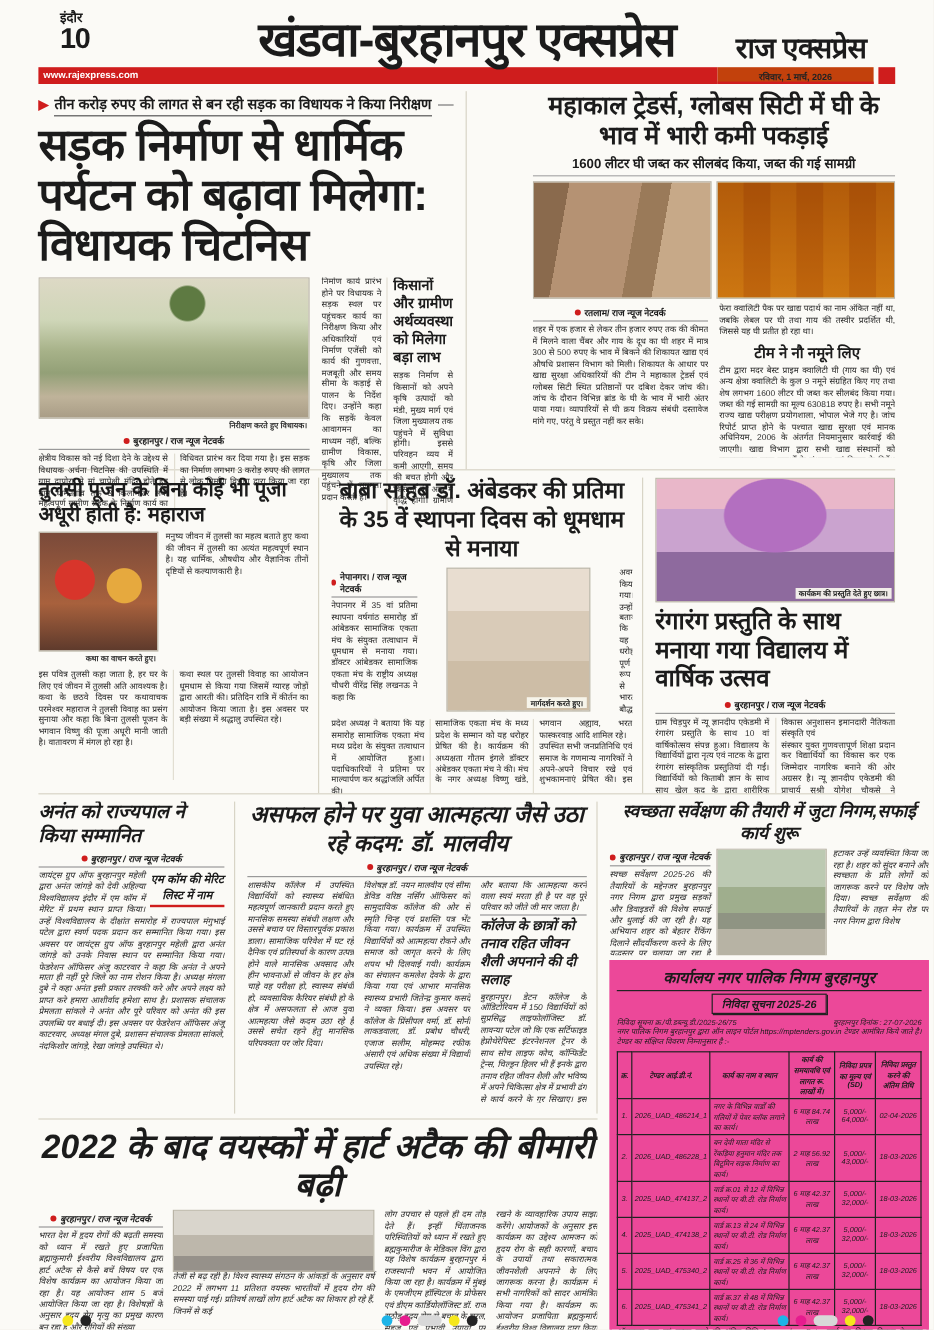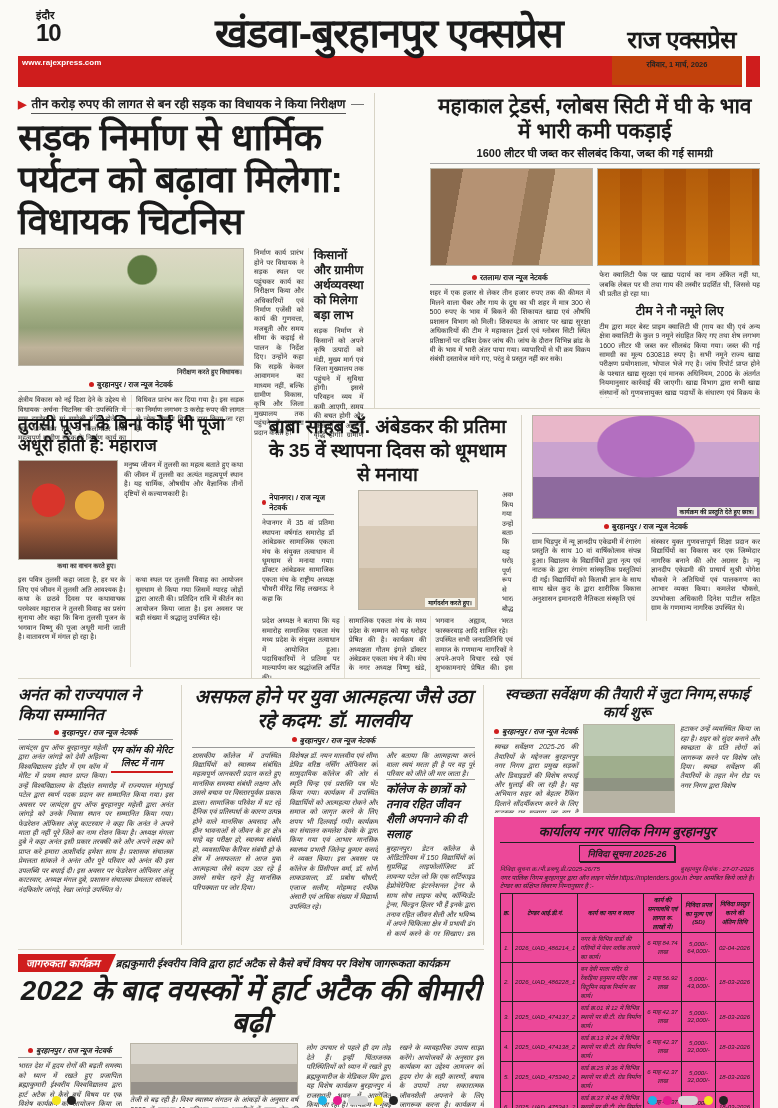--- a/index.html
+++ b/index.html
@@ -1,27 +1,27 @@
 <!DOCTYPE html>
 <html><head>
 <meta charset="utf-8">
 <style>
   * { margin:0; padding:0; box-sizing:border-box; }
   body { background:#e9e7e0; font-family:"Liberation Sans", sans-serif; color:#1b1b1b; }
-  .page { position:relative; width:778px; height:1108px; background:#fbfaf6; margin:0 auto; overflow:hidden; padding:0 18px; }
+  .page { position:relative; width:778px; height:1108px; background:#fbfaf6; margin:0 auto; overflow:hidden; padding:0 32px; }
 
   
   .masthead-row { position:relative; height:54px; padding-top:6px; }
   .edition { position:absolute; left:18px; top:10px; line-height:1; }
   .ed-city { font-size:11px; font-weight:bold; }
   .ed-page { font-size:24px; font-weight:bold; letter-spacing:-1px; }
   .masthead { position:absolute; left:0; right:0; text-align:center; top:4px; font-size:40px; font-weight:800; letter-spacing:-1px; }
   .brand-box { position:absolute; right:24px; top:22px; text-align:right; }
   .brand { font-size:24px; font-weight:800; letter-spacing:-0.5px; }
-  .topbar { display:flex; align-items:stretch; height:31px; margin-top:2px; }
+  .topbar { display:flex; align-items:stretch; height:14px; margin-top:2px; }
   .topbar .bar { background:#cf1d1d; color:#fff; flex:1 1 auto; font-size:8px; font-weight:bold; padding:2px 4px; }
   .topbar .datecell { width:130px; background:#c2410c; color:#222; font-size:7.5px; font-weight:bold; text-align:center; padding-top:3px; border-bottom:2px solid #cf1d1d; }
   .topbar .sq { width:14px; background:#cf1d1d; margin-left:4px; }
 
   
   .tiny { font-size:7px; line-height:1.35; text-align:justify; color:#2a2a2a; }
   .byline { display:flex; align-items:center; justify-content:center; gap:3px; font-size:7.5px; font-weight:bold; padding:2px 0; border-bottom:1px solid #999; margin-bottom:3px; }
   .dot { width:5px; height:5px; border-radius:50%; background:#cf1d1d; display:inline-block; }
   .caption { font-size:6.5px; font-weight:bold; text-align:right; color:#333; padding:1px 2px; }
   .photo { position:relative; width:100%; border:1px solid #b9b4a6; overflow:hidden; }
@@ -248,20 +248,21 @@
         <p class="tiny">प्रदेश अध्यक्ष ने बताया कि यह समारोह सामाजिक एकता मंच मध्य प्रदेश के संयुक्त तत्वाधान में आयोजित हुआ। पदाधिकारियों ने प्रतिमा पर माल्यार्पण कर श्रद्धांजलि अर्पित की।</p>
         <p class="tiny">सामाजिक एकता मंच के मध्य प्रदेश के सम्मान को यह धरोहर प्रेषित की है। कार्यक्रम की अध्यक्षता गौतम इंगले डॉक्टर अंबेडकर एकता मंच ने की। मंच के नगर अध्यक्ष विष्णु खंडे, भगवान अह्याव, भरत फास्करवाड़ आदि शामिल रहे।</p>
         <p class="tiny">उपस्थित सभी जनप्रतिनिधि एवं समाज के गणमान्य नागरिकों ने अपने-अपने विचार रखे एवं शुभकामनाएं प्रेषित की। इस दौरान दी बुद्धिस्ट सोसायटी के सदस्य भी उपस्थित रहे।</p>
       </div>
     </article>
 
     <article class="school-art">
       <div class="photo school-photo">
         <span class="cap-strip">कार्यक्रम की प्रस्तुति देते हुए छात्र।</span>
       </div>
+      <h2 class="headline-sm3">रंगारंग प्रस्तुति के साथ मनाया गया विद्यालय में वार्षिक उत्सव</h2>
       <div class="byline">
         <span class="dot"></span>
         <span>बुरहानपुर / राज न्यूज नेटवर्क</span>
       </div>
       <div class="school-cols cols2">
         <p class="tiny">ग्राम चिड़पुर में न्यू ज्ञानदीप एकेडमी में रंगारंग प्रस्तुति के साथ 10 वां वार्षिकोत्सव संपन्न हुआ। विद्यालय के विद्यार्थियों द्वारा नृत्य एवं नाटक के द्वारा रंगारंग सांस्कृतिक प्रस्तुतियां दी गईं। विद्यार्थियों को किताबी ज्ञान के साथ साथ खेल कुद के द्वारा शारीरिक विकास अनुशासन इमानदारी नैतिकता संस्कृति एवं</p>
         <p class="tiny">संस्कार युक्त गुणवत्तापूर्ण शिक्षा प्रदान कर विद्यार्थियों का विकास कर एक जिम्मेदार नागरिक बनाने की ओर अग्रसर है। न्यू ज्ञानदीप एकेडमी की प्राचार्य सुश्री योगेश चौकसे ने अतिथियों एवं पालकगण का आभार व्यक्त किया। कमलेश चौकसे, उपभोक्ता अधिकारी दिनेश पाटील सहित ग्राम के गणमान्य नागरिक उपस्थित थे।</p>
       </div>
     </article>
   </section>
@@ -382,24 +383,20 @@
             <td>5,000/- 32,000/-</td>
             <td>18-03-2026</td>
           </tr>
         </tbody>
       </table>
       <p class="t-foot">ऑनलाइन क्रय एवं प्रस्तुत करने की अंतिम तिथि As per key Date कार्य का विस्तृत विवरण वेबसाइट https://mptenders.gov.in पर देखा जा सकता है। उपरोक्त निविदा में किसी भी प्रकार का संशोधन किया जाता है, तो वेबसाइट पर ही दिखाई देगा।</p>
 
     </aside>
 
     <article class="heart-art">
-      <div class="tag-row">
-        <span class="tag-box">जागरुकता कार्यक्रम</span>
-        <span class="tag-kicker">ब्रह्मकुमारी ईश्वरीय विवि द्वारा हार्ट अटैक से कैसे बचें विषय पर विशेष जागरूकता कार्यक्रम</span>
-      </div>
       <h2 class="headline-lg">2022 के बाद वयस्कों में हार्ट अटैक की बीमारी बढ़ी</h2>
       <div class="h-row">
         <div class="h-c1">
           <div class="byline">
             <span class="dot"></span>
             <span>बुरहानपुर / राज न्यूज नेटवर्क</span>
           </div>
           <p class="tiny">भारत देश में हृदय रोगों की बढ़ती समस्या को ध्यान में रखते हुए प्रजापिता ब्रह्माकुमारी ईश्वरीय विश्वविद्यालय द्वारा हार्ट अटैक से कैसे बचें विषय पर एक विशेष कार्यक्रम का आयोजन किया जा रहा है। यह आयोजन शाम 5 बजे आयोजित किया जा रहा है। विशेषज्ञों के अनुसार हृदय रोग मृत्यु का प्रमुख कारण बन रहा है और रोगियों की संख्या</p>
         </div>
         <div class="h-mid">

